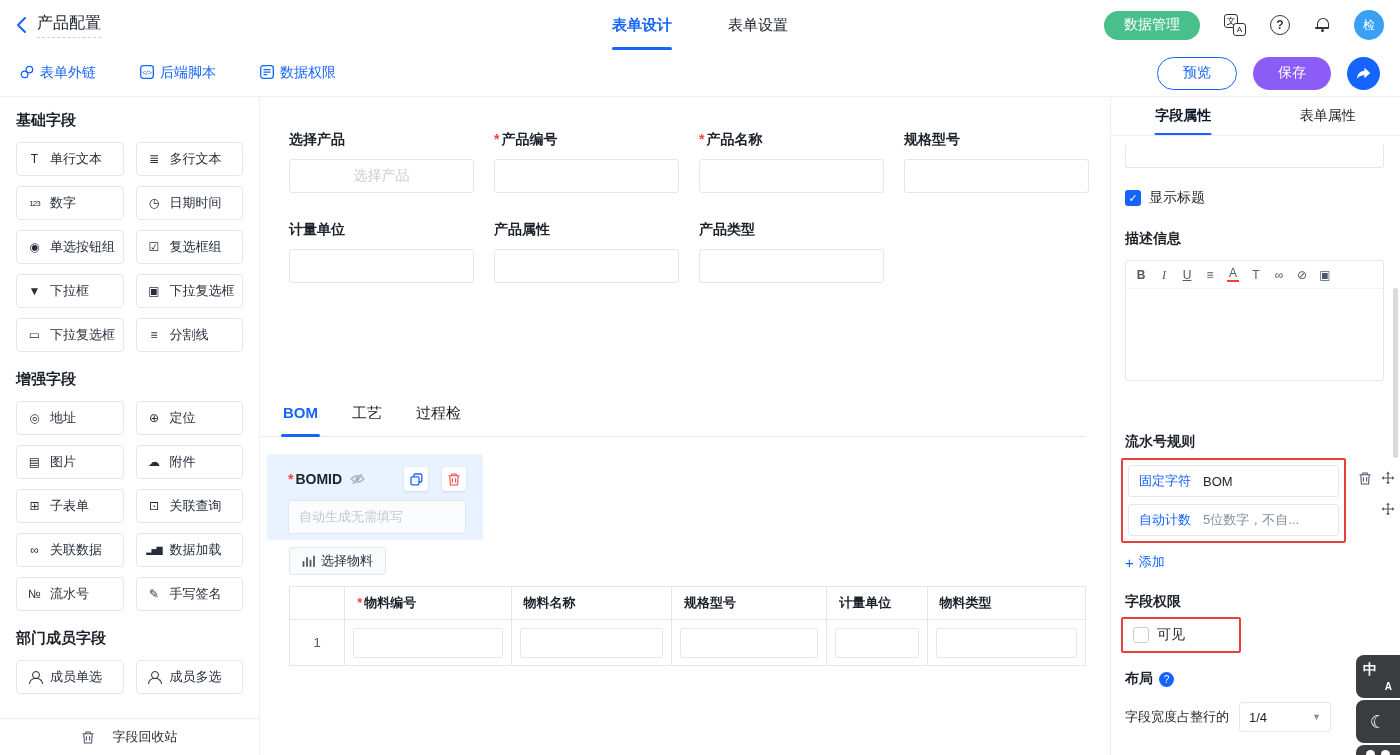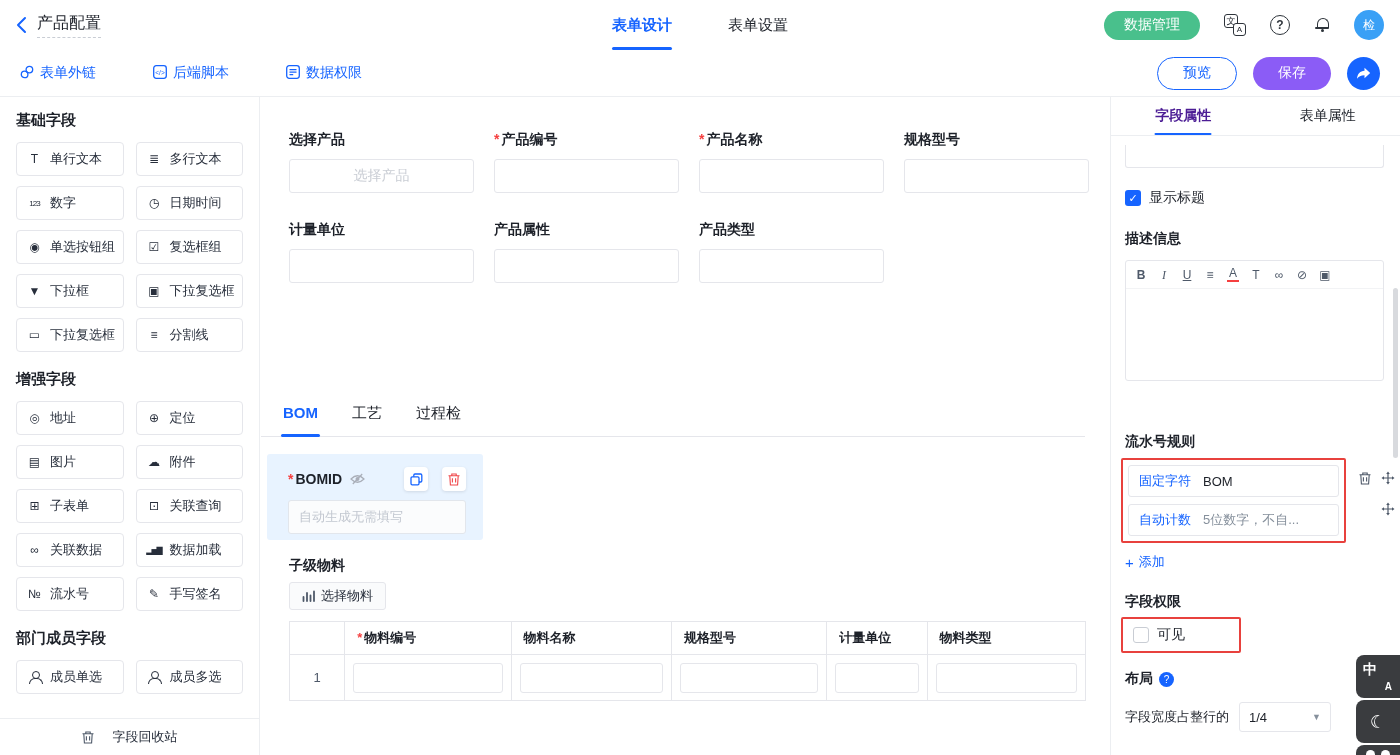--- a/index.html
+++ b/index.html
@@ -21,21 +21,21 @@
 .lang-icon .l2{position:absolute;right:0;bottom:0;width:13px;height:13px;border:1.5px solid #2e343b;border-radius:3px;font-size:8px;display:flex;align-items:center;justify-content:center;background:#fff;z-index:2}
 .help-circle{width:20px;height:20px;border:1.6px solid #2e343b;border-radius:50%;display:flex;align-items:center;justify-content:center;font-size:12px;font-weight:bold;color:#2e343b;cursor:pointer}
 .bell-icon{width:16px;height:16px;position:relative;display:inline-block;cursor:pointer}
 .bell-icon::before{content:"";position:absolute;top:1px;left:3px;width:10px;height:9px;border:1.6px solid #2e343b;border-bottom:none;border-radius:6px 6px 0 0}
 .bell-icon::after{content:"";position:absolute;top:10px;left:1px;width:14px;height:1.6px;background:#2e343b;border-radius:1px}
 .bell-icon .clapper{position:absolute;top:12px;left:6.5px;width:3px;height:3px;border-radius:50%;background:#2e343b}
 .avatar{width:30px;height:30px;border-radius:50%;background:#39a0f6;color:#fff;display:flex;align-items:center;justify-content:center;font-size:12px;cursor:pointer}
 
 
 .subbar{position:absolute;top:50px;left:0;right:0;height:47px;background:#fff;border-bottom:1px solid #eceef1;display:flex;align-items:center;padding:0 20px;z-index:9}
-.subbar-links{display:flex;gap:57px}
+.subbar-links{display:flex;gap:44px}
 .sub-link{color:#1664ff;font-size:14px;display:flex;align-items:center;gap:6px;cursor:pointer}
 .subbar-right{margin-left:auto;display:flex;align-items:center;gap:16px}
 .btn-outline{height:33px;padding:0 25px;border:1px solid #1664ff;color:#1664ff;background:#fff;border-radius:17px;font-size:14px;cursor:pointer;font-family:inherit}
 .btn-primary{height:33px;padding:0 25px;border:none;color:#fff;background:#8b5cf6;border-radius:17px;font-size:14px;cursor:pointer;font-family:inherit}
 .share-btn{width:33px;height:33px;border-radius:50%;background:#1664ff;display:flex;align-items:center;justify-content:center;cursor:pointer}
 
 
 .sidebar{position:absolute;top:97px;left:0;width:260px;bottom:0;background:#fff;border-right:1px solid #eceef1;padding:14px 16px 44px;overflow:hidden}
 .side-sec-title{font-size:15px;font-weight:bold;margin:18px 0 12px;color:#1d2129}
 .side-sec-title:first-child{margin-top:0}
@@ -73,21 +73,21 @@
 .mat-table th,.mat-table td{border:1px solid #e5e6eb}
 .mat-table th{height:33px;text-align:left;padding:0 12px;font-size:13px;font-weight:bold;color:#1d2129;background:#fff}
 .mat-table td{height:46px;padding:0 8px}
 .mat-table td.idx{text-align:center;color:#4e5969;font-size:13px}
 .cell-input{height:30px;border:1px solid #e5e6eb;border-radius:3px;background:#fff;cursor:text}
 
 
 .rpanel{position:absolute;top:97px;right:0;width:290px;bottom:0;background:#fff;border-left:1px solid #eceef1}
 .rp-tabs{height:39px;border-bottom:1px solid #eceef1;display:flex}
 .rp-tab{flex:1;display:flex;align-items:center;justify-content:center;font-size:14px;position:relative;cursor:pointer;color:#1d2129}
-.rp-tab.active{color:#4c1d95;font-weight:bold}
+.rp-tab.active{color:#0f172a;font-weight:bold}
 .rp-tab.active::after{content:"";position:absolute;bottom:0;left:50%;transform:translateX(-50%);width:57px;height:2.5px;background:#1664ff;border-radius:2px}
 .rp-body{position:relative;padding:0 16px 0 14px;height:calc(100% - 39px);overflow:hidden}
 .partial-input{margin-top:9px;height:23px;border:1px solid #e5e6eb;border-top:none;border-radius:0 0 3px 3px;cursor:text}
 .check-row{margin-top:21px;display:flex;align-items:center;gap:8px;font-size:14px}
 .cb{width:16px;height:16px;border-radius:3px;flex:none;display:flex;align-items:center;justify-content:center;cursor:pointer}
 .cb.checked{background:#1664ff;color:#fff;font-size:11px}
 .cb.un{border:1.5px solid #c9cdd4;background:#fff}
 .rp-title{font-size:14px;font-weight:bold;color:#1d2129}
 .desc-title{margin-top:23px}
 .editor{margin-top:12px;border:1px solid #e5e6eb;border-radius:3px}
@@ -362,21 +362,20 @@
         <span class="action-sq">
           <svg width="12" height="13" viewBox="0 0 12 13">
               <path d="M0.5 2.8 H11.5 M3.8 2.8 V1 H8.2 V2.8 M1.8 2.8 L2.4 12 H9.6 L10.2 2.8 M4.4 5.2 V9.6 M7.6 5.2 V9.6" fill="none" stroke="#f0474a" stroke-width="1.1"></path>
             </svg>
         </span>
       </span>
     </div>
     <div class="bom-input">自动生成无需填写</div>
   </div>
 
-  <div class="sub-title">子级物料</div>
   <button class="select-btn">
     <svg width="13" height="12" viewBox="0 0 13 12">
         <path d="M1.5 11 V7 M5 11 V3 M8.5 11 V5.5 M12 11 V1.5" stroke="#4e5969" stroke-width="1.8" stroke-linecap="round"></path>
       </svg>
     <span>选择物料</span>
   </button>
 
   <table class="mat-table">
     <thead>
         <tr id="mat-head-row">

